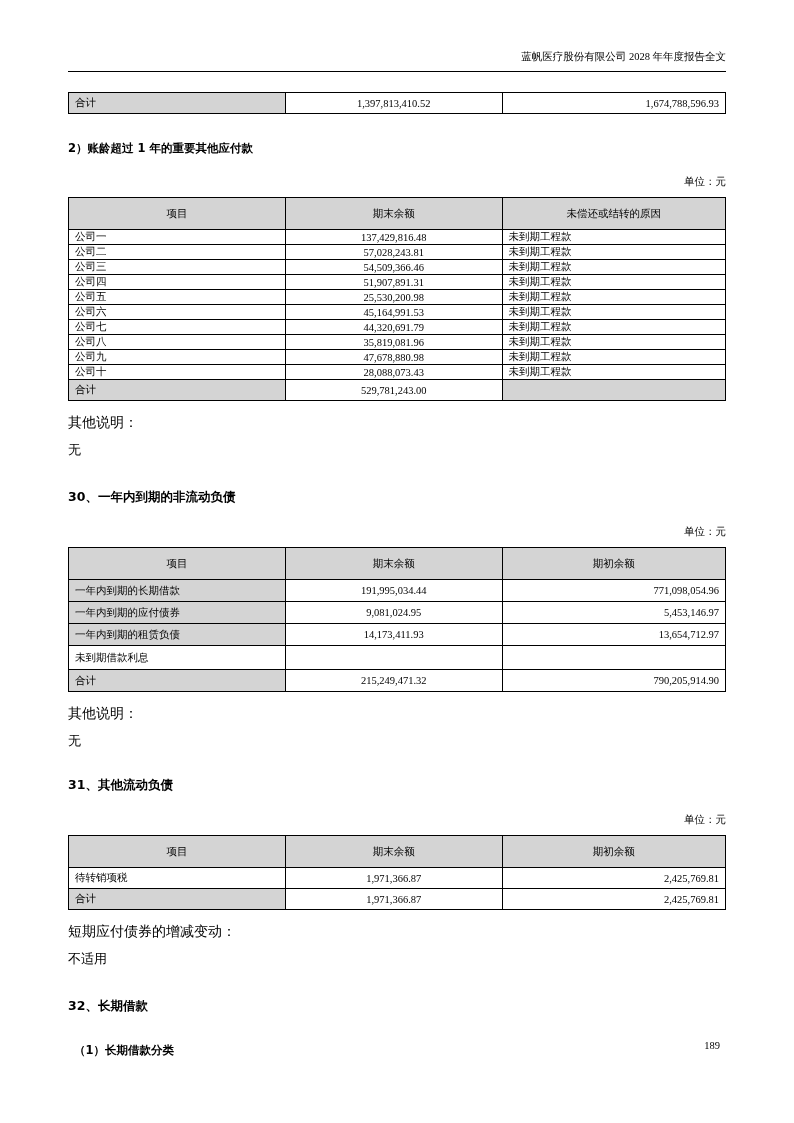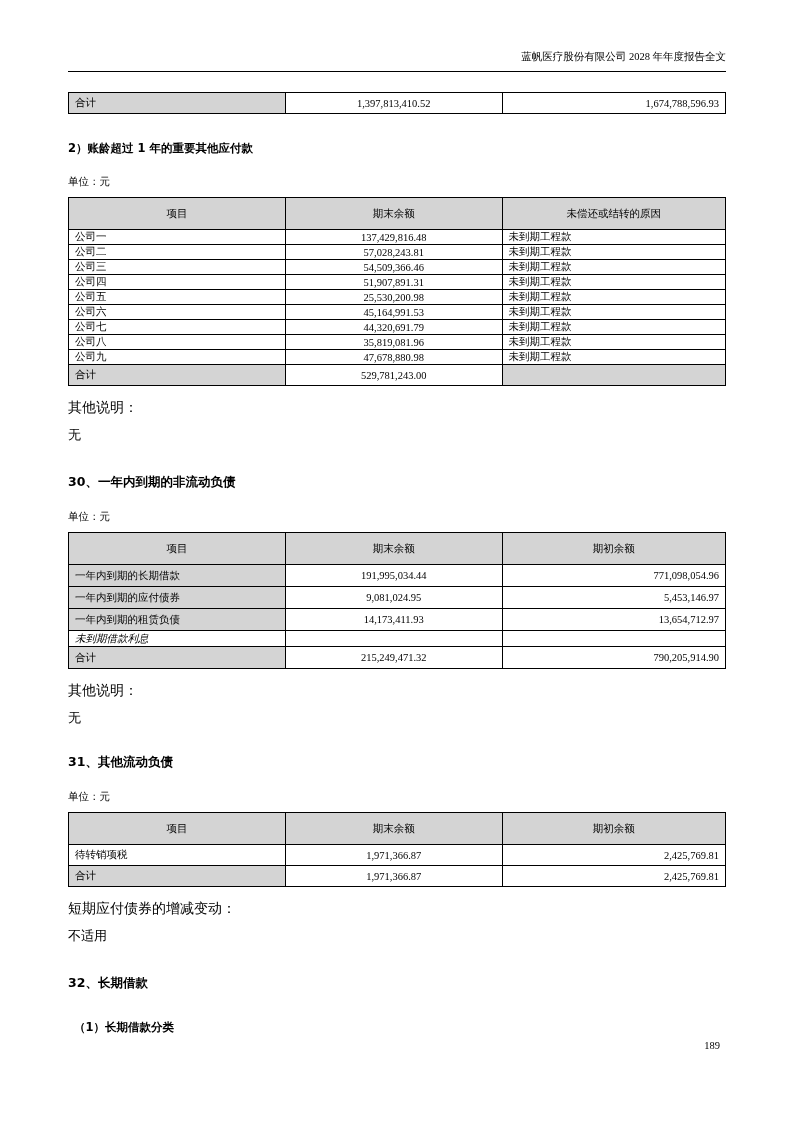--- a/index.html
+++ b/index.html
@@ -43,21 +43,21 @@
   .aging-table td { height:15px; }
   .aging-table td:nth-child(3) { text-align:left; }
   .aging-table tbody tr:last-child td { height:21px; }
   .aging-table tbody tr:last-child td:nth-child(1),
   .aging-table tbody tr:last-child td:nth-child(3) { background:var(--shade); }
 
   
   .t30 td { height:22px; }
   .t30 td:nth-child(3) { text-align:right; }
   .t30 tbody td:first-child { background:var(--shade); }
-  .t30 tbody tr:nth-child(4) td { height:16px;font-style:italic; }
+  .t30 tbody tr:nth-child(4) td { height:24px; }
   .t30 tbody tr:nth-child(4) td:first-child { background:#fff; }
 
   
   .t31 td { height:21px; }
   .t31 td:nth-child(3) { text-align:right; }
   .t31 tbody tr:last-child td:first-child { background:var(--shade); }
 
   .sec-heading {
     font-family:"DejaVu Sans","Liberation Sans",sans-serif;
     font-weight:bold; font-size:12.5px;
@@ -65,21 +65,21 @@
   .sub-heading {
     font-family:"DejaVu Sans","Liberation Sans",sans-serif;
     font-weight:bold; font-size:11.5px;
   }
   .h2x  { margin-top:27px; }
   .h30  { margin-top:30px; }
   .h31  { margin-top:27px; }
   .h32  { margin-top:30px; }
   .h32s { margin-top:28px; padding-left:6px; }
 
-  .unit-line { margin-top:19px; margin-bottom:8px; text-align:left; font-size:10.5px; }
+  .unit-line { margin-top:19px; margin-bottom:8px; text-align:right; font-size:10.5px; }
   .note-label { margin-top:13px; font-size:14px; }
   .note-value { margin-top:9px; font-size:13px; }
 
   .page-number { position:absolute; top:1040px; right:74px; font-size:10.5px; }
 </style>
 </head>
 <body>
 
 <div class="page">
   <div class="content">
@@ -158,20 +158,25 @@
             <td>公司八</td>
             <td>35,819,081.96</td>
             <td>未到期工程款</td>
           </tr>
           <tr>
             <td>公司九</td>
             <td>47,678,880.98</td>
             <td>未到期工程款</td>
           </tr>
           <tr>
+            <td>公司十</td>
+            <td>28,088,073.43</td>
+            <td>未到期工程款</td>
+          </tr>
+          <tr>
             <td>合计</td>
             <td>529,781,243.00</td>
             <td></td>
           </tr>
         </tbody>
       </table>
 
     <div class="note-label">其他说明：</div>
     <div class="note-value">无</div>
 

